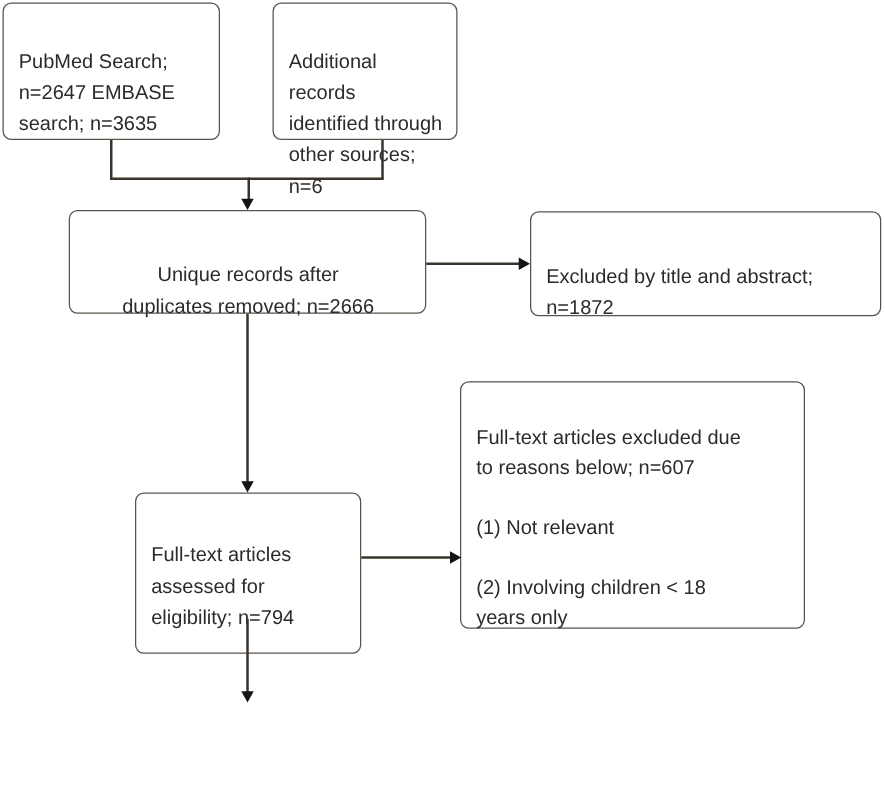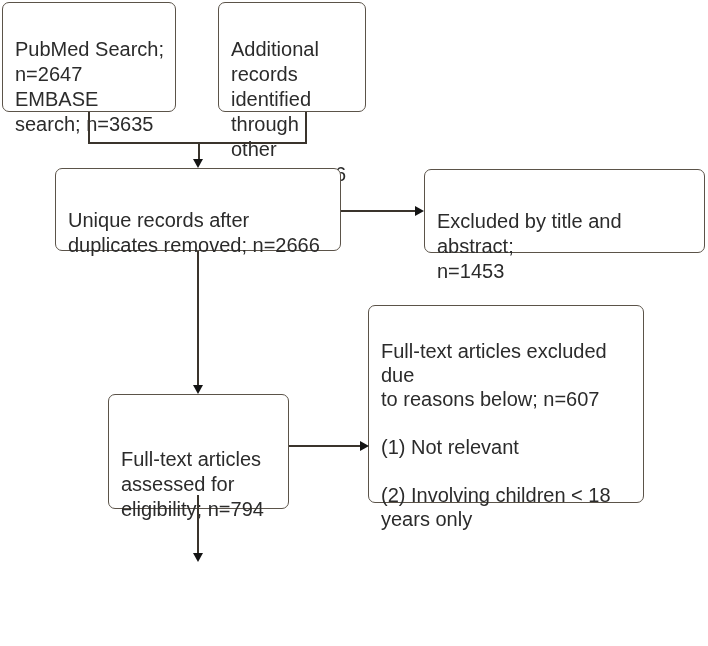--- a/index.html
+++ b/index.html
@@ -15,21 +15,21 @@
     font-family: "Liberation Sans", sans-serif;
     overflow: hidden;
   }
   .node {
     position: absolute;
     box-sizing: border-box;
     background: #ffffff;
     border: 1.6px solid #5b5349;
     border-radius: 7px;
     color: #2b2b2b;
-    font-size: 20px;
+    font-size: 16px;
     line-height: 25px;
     padding: 9px 11px 9px 12px;
     white-space: pre-line;
   }
   .node.emphasis {
     border: 2.6px solid #121212;
     border-radius: 8px;
   }
   .node-text {
     display: block;
@@ -69,31 +69,31 @@
 n=2647 EMBASE
 search; n=3635</span>
   </div>
 
   <div class="node" style="left:218px; top:2px; width:148px; height:110px;">
     <span class="node-text">Additional records
 identified through
 other sources; n=6</span>
   </div>
 
-  <div class="node" style="left:55px; top:168px; width:286px; height:83px; padding-top:14px;">
+  <div class="node" style="left:55px; top:168px; width:286px; height:83px; padding-top:14px;text-align:center;">
     <span class="node-text">Unique records after
 duplicates removed; n=2666</span>
   </div>
 
   <div class="node" style="left:424px; top:169px; width:281px; height:84px; padding-top:14px;">
     <span class="node-text">Excluded by title and abstract;
-n=1453</span>
+n=1872</span>
   </div>
 
-  <div class="node" style="left:108px; top:394px; width:181px; height:115px; padding-top:27px;">
+  <div class="node" style="left:108px; top:394px; width:181px; height:129px; padding-top:12px;">
     <span class="node-text">Full-text articles
 assessed for
 eligibility; n=794</span>
   </div>
 
   <div class="node" style="left:368px; top:305px; width:276px; height:198px; line-height:24px;">
     <span class="node-text">Full-text articles excluded due
 to reasons below; n=607
 
 (1) Not relevant

